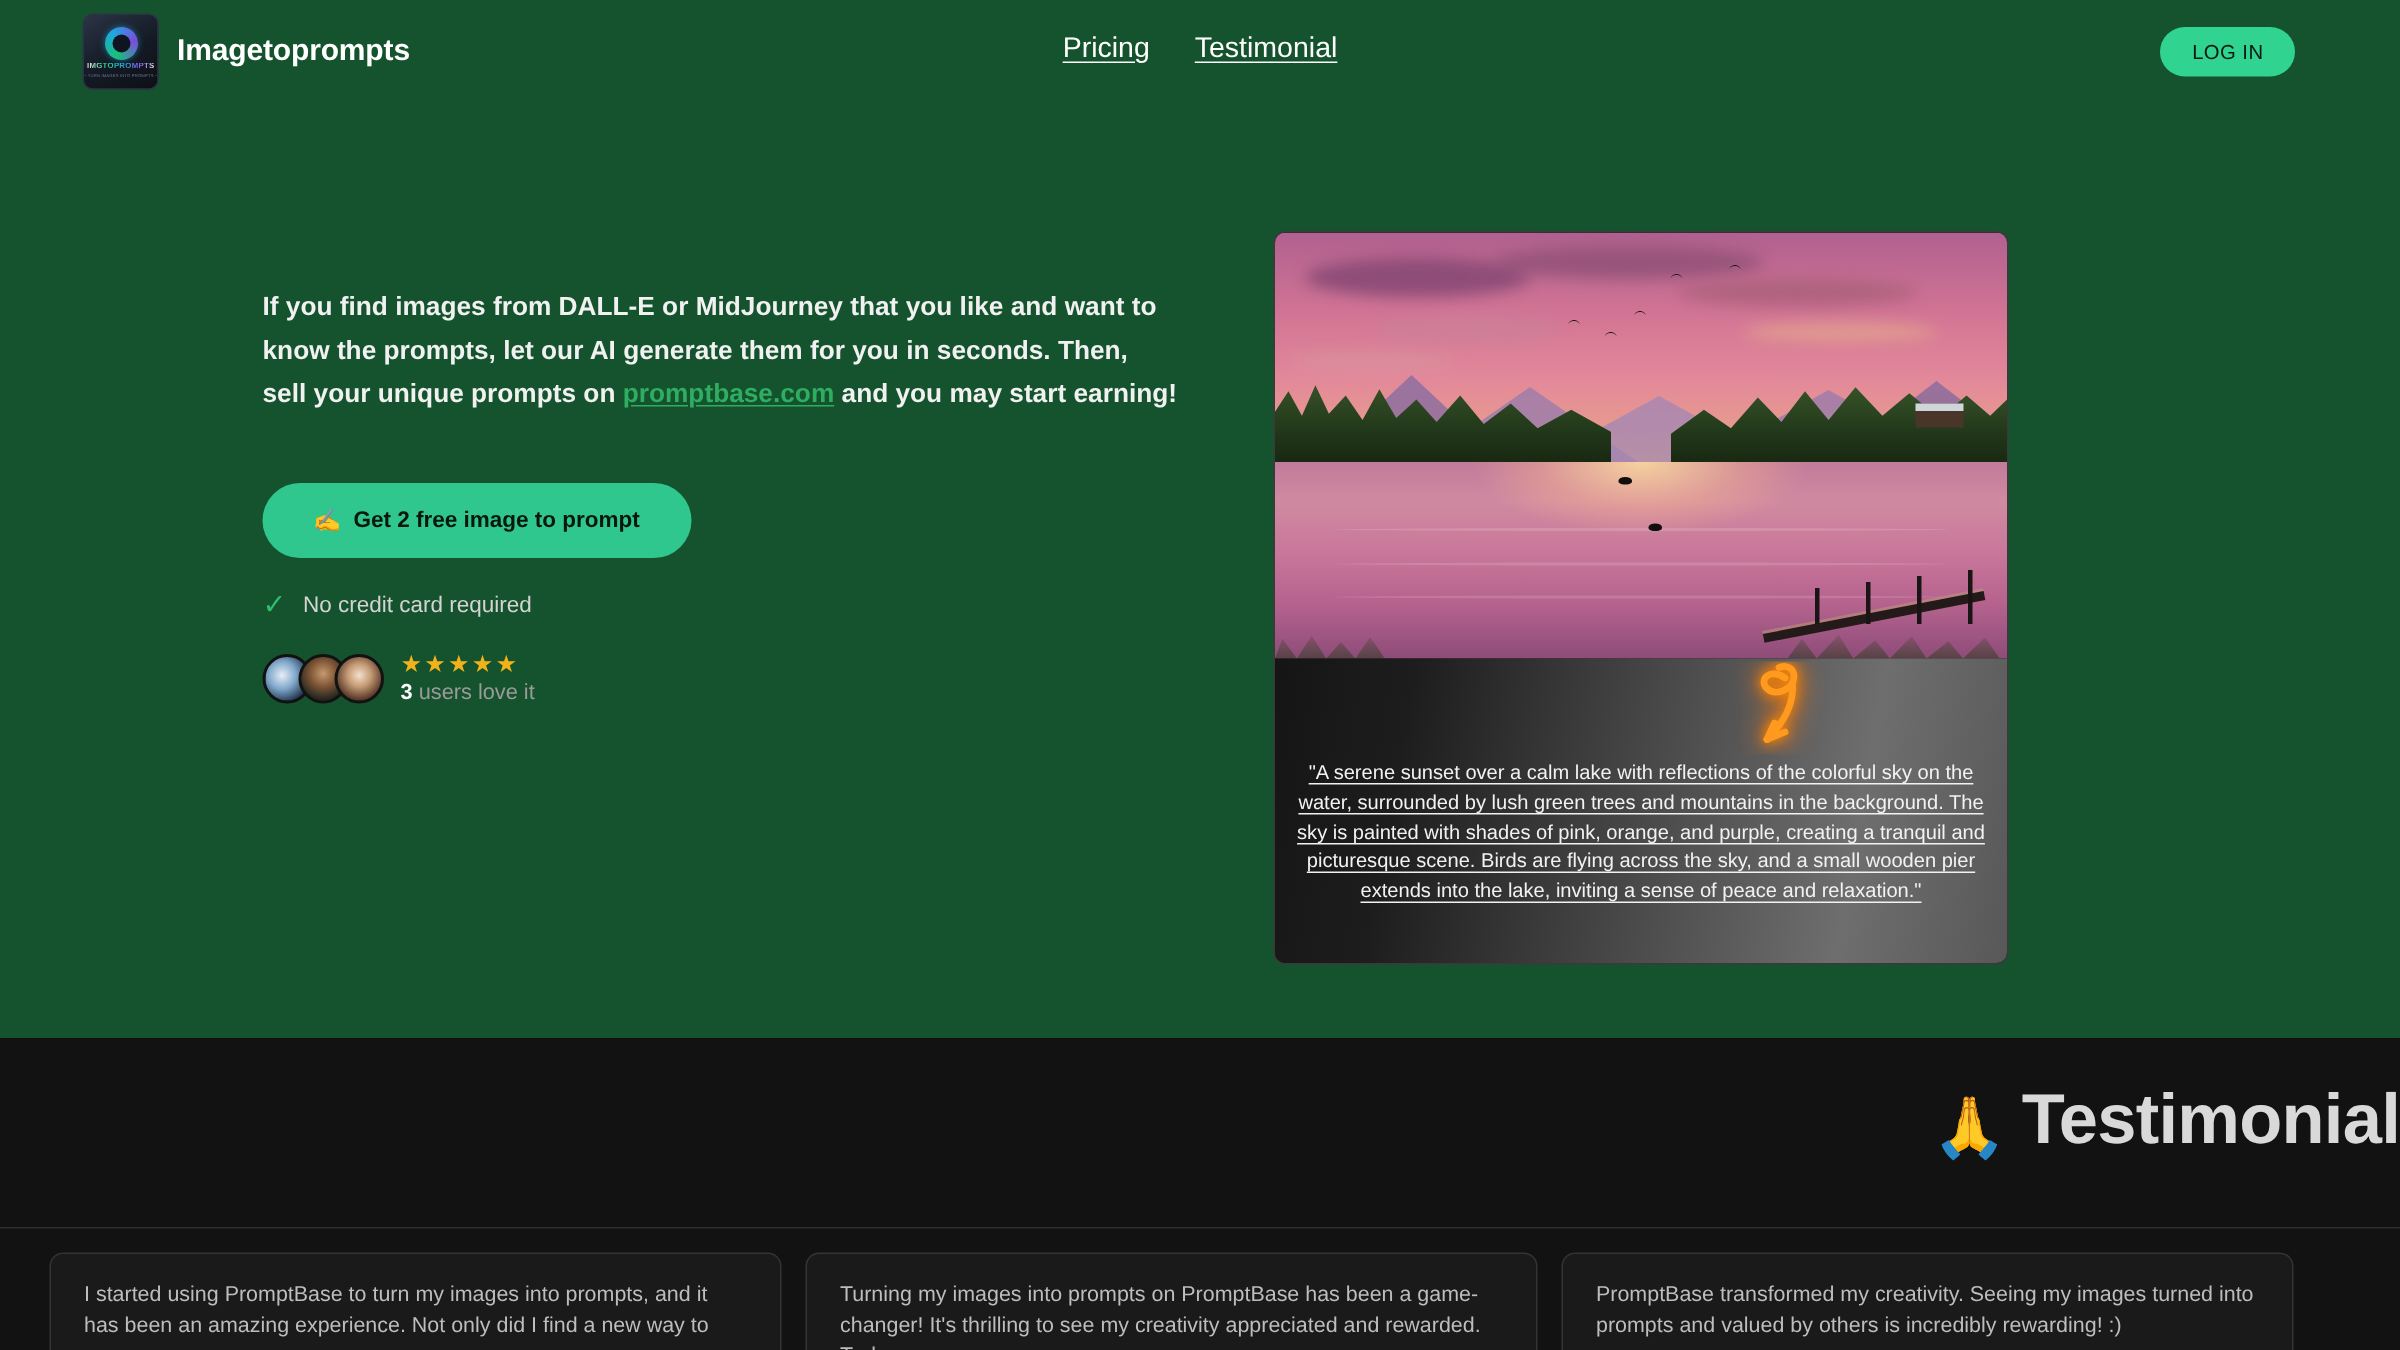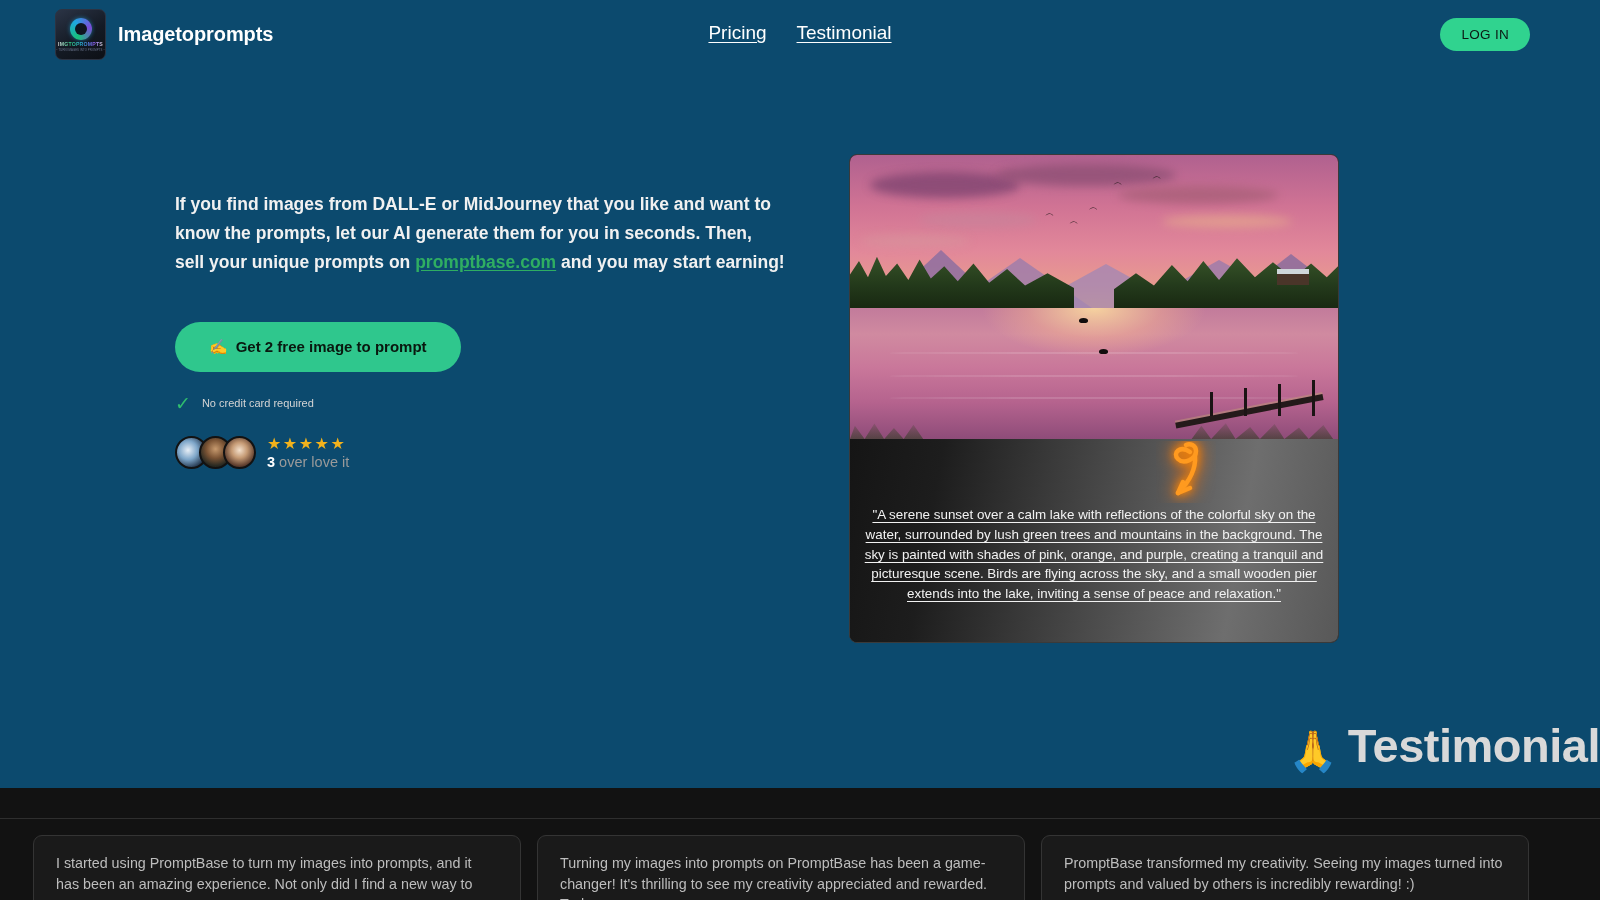--- a/index.html
+++ b/index.html
@@ -2,21 +2,21 @@
 <html><head>
 <meta charset="utf-8">
 <style>
   * { margin:0; padding:0; box-sizing:border-box; }
   html, body {
     width:1600px; height:900px;
     background:#121212;
     font-family:"Liberation Sans", sans-serif;
     overflow:hidden;
   }
-  .page { position:relative; width:1600px; height:788px; background:#0c4a6e; }
+  .page { position:relative; width:1600px; height:692px; background:#14532d; }
 
   
   .header {
     position:absolute; top:0; left:0; width:1600px; height:68px;
     display:flex; align-items:center;
   }
   .brand { position:absolute; left:55px; top:9px; display:flex; align-items:center; gap:12px; }
   .logo-box {
     width:51px; height:51px; border-radius:7px;
     background:linear-gradient(150deg,#2b3446 0%,#141a24 55%,#0d1016 100%);
@@ -75,21 +75,21 @@
     margin-top:45px; display:inline-flex; align-items:center; gap:8px;
     background:#2fc78d; color:#09180f;
     border:none; border-radius:999px;
     padding:16px 34px; font-size:15px; font-weight:bold; cursor:pointer;
     font-family:"Liberation Sans", sans-serif;
   }
   .cta .emo { font-size:15px; }
 
   .nocard { margin-top:22px; display:flex; align-items:center; gap:11px; }
   .check { color:#2fbd6e; font-size:19px; line-height:1; }
-  .nocard span.txt { color:#d4d4d4; font-size:11px; }
+  .nocard span.txt { color:#d4d4d4; font-size:15px; }
 
   .social { margin-top:22px; display:flex; align-items:center; gap:11px; }
   .avatars { display:flex; }
   .av {
     width:33px; height:33px; border-radius:50%;
     border:2px solid #121212; margin-left:-9px;
     background-size:cover; overflow:hidden; position:relative;
   }
   .av:first-child { margin-left:0; }
   .av1 { background:radial-gradient(circle at 38% 42%,#e7eef6 0%,#7ea6c9 38%,#20334a 75%,#0a1018 100%); }
@@ -247,21 +247,21 @@
       <div class="social">
         <div class="avatars">
           <div class="av av1"></div>
           <div class="av av2"></div>
           <div class="av av3"></div>
         </div>
         <div class="stars-wrap">
           <div class="stars">★★★★★</div>
           <div class="lovers">
             <b>3</b>
-            <span>over love it</span>
+            <span>users love it</span>
           </div>
         </div>
       </div>
     </div>
 
     <div class="hero-card">
       <div class="art">
         <div class="sky"></div>
         <div class="cloud c1"></div>
         <div class="cloud c2"></div>

